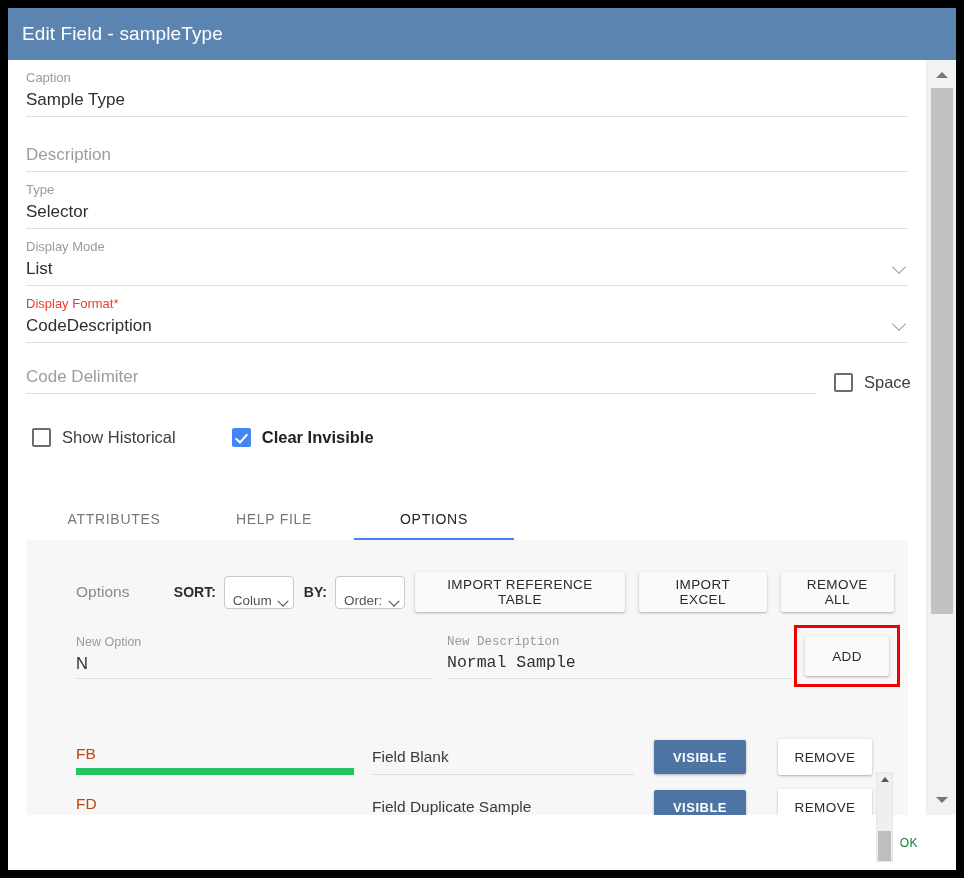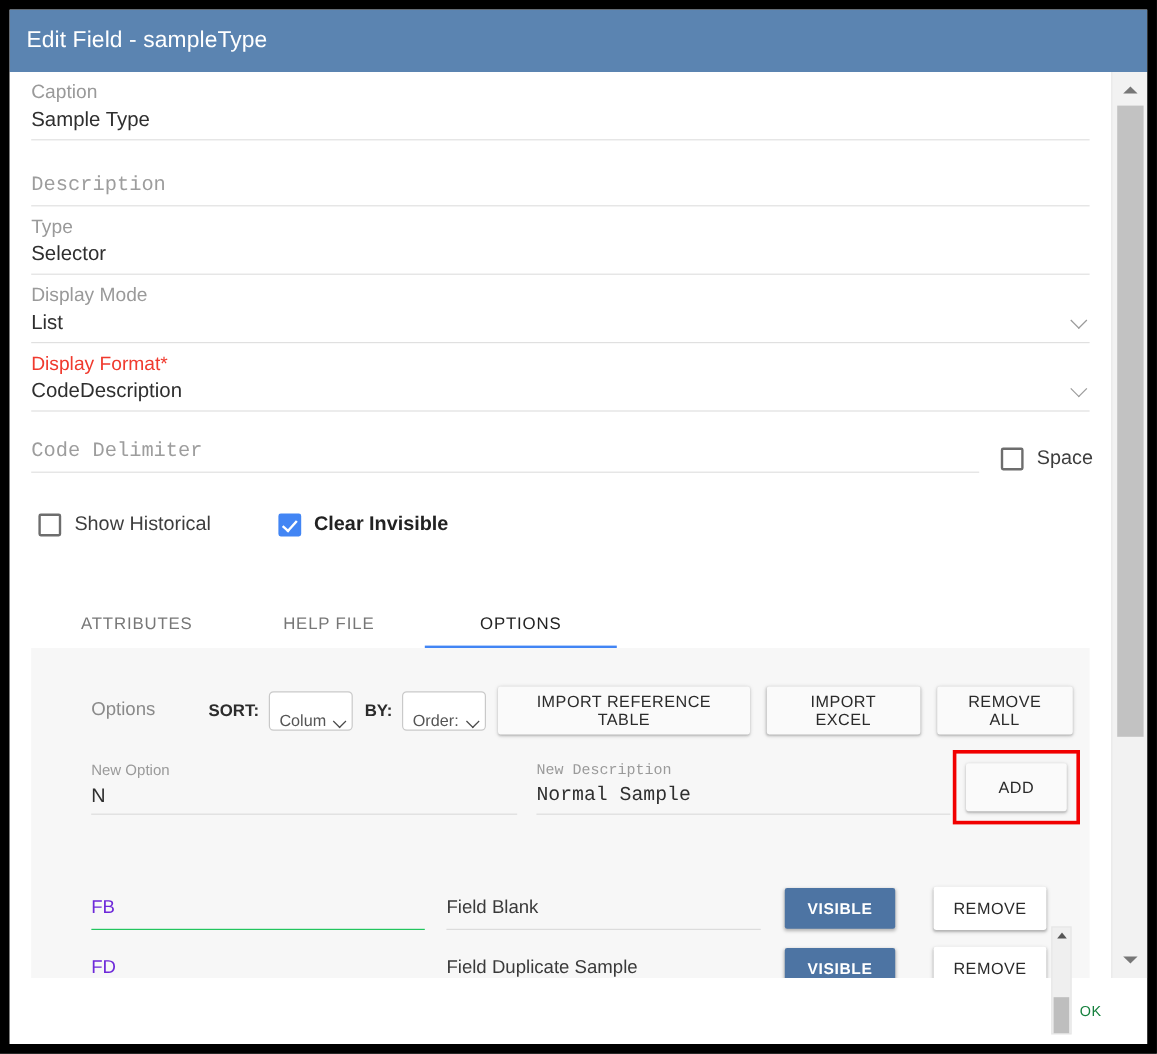--- a/index.html
+++ b/index.html
@@ -52,38 +52,37 @@
     padding: 0 18px;
   }
 
   
   .field {
     position: relative;
     border-bottom: 1px solid #e0e0e0;
     padding-top: 10px;
   }
   .field-label {
-    font-size: 16px;
+    font-size: 13px;
     color: #9a9a9a;
     line-height: 16px;
   }
   .field-label.required { color: #f03a2e; }
   .field-label .asterisk { color: #f03a2e; }
   .field-value {
     font-size: 17px;
     color: #2f2f2f;
     line-height: 28px;
     padding-bottom: 2px;
   }
   .field-placeholder {
     font-size: 17px;
     color: #9d9d9d;
     line-height: 28px;
     padding-bottom: 2px;
-    font-family: Liberation Mono, monospace;
   }
   .field.with-chevron::after {
     content: "";
     position: absolute;
     right: 4px;
     bottom: 13px;
     width: 9px; height: 9px;
     border-right: 1.6px solid #9b9b9b;
     border-bottom: 1.6px solid #9b9b9b;
     transform: rotate(45deg);
@@ -280,22 +279,22 @@
   }
   .opt-row {
     display: flex;
     align-items: center;
     height: 50px;
     position: relative;
   }
   .opt-code {
     width: 278px;
     font-size: 15.5px;
-    color: #6d28d9;
-    border-bottom: 1px solid #22c55e;
+    color: #c2410c;
+    border-bottom: 7px solid #22c55e;
     height: 36px;
     display: flex;
     align-items: center;
     margin-right: 18px;
   }
   .opt-desc {
     width: 262px;
     font-size: 15.5px;
     color: #3a3a3a;
     border-bottom: 1px solid #dcdcdc;

